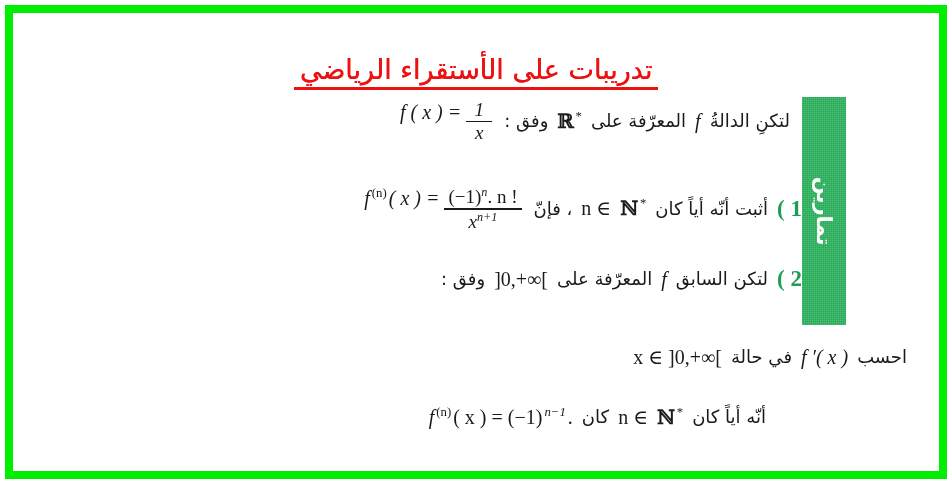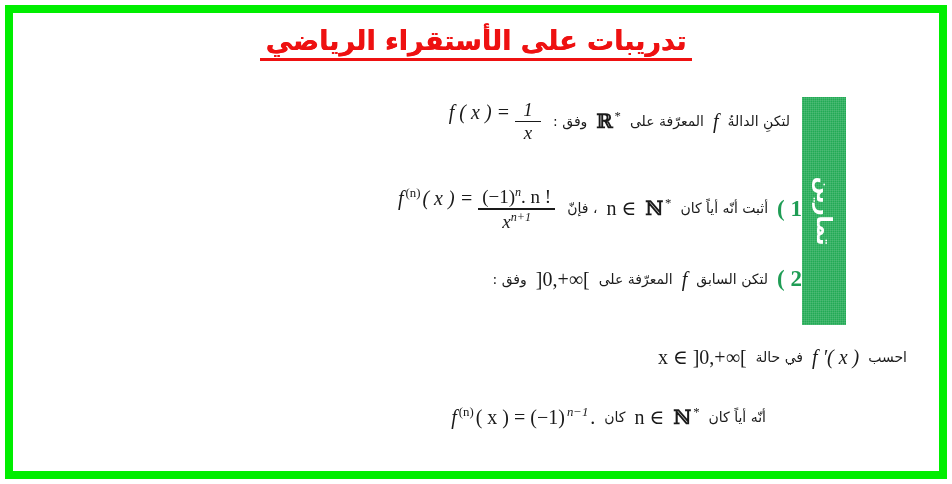--- a/index.html
+++ b/index.html
@@ -33,27 +33,28 @@
     left: 0;
     top: 24px;
     width: 952px;
     text-align: center;
   }
   .title-text {
     display: inline-block;
     color: #ee1111;
     font-family: "DejaVu Sans", sans-serif;
     font-size: 27px;
-    font-weight: bold;
+    font-weight: normal;
     line-height: 34px;
     direction: rtl;
     letter-spacing: 0.5px;
     padding: 0 6px;
     border-bottom: 3px solid #ee1111;
     text-shadow: 0.5px 0 0 #ee1111;
+    margin-top: 29px;
   }
   
   #green-box {
     position: absolute;
     left: 802px;
     top: 97px;
     width: 44px;
     height: 228px;
     background:
       repeating-linear-gradient(0deg, rgba(255,255,255,0.10) 0 1px, rgba(0,0,0,0) 1px 2px),
@@ -81,21 +82,21 @@
     color: #1a1a1a;
     font-family: "Liberation Serif", "DejaVu Serif", serif;
     font-size: 19px;
     line-height: 1.25;
     white-space: nowrap;
     display: flex;
     align-items: center;
     justify-content: flex-start;
     gap: 9px;
   }
-  .ar { font-family: "DejaVu Sans", "Liberation Sans", sans-serif; font-size: 14px; }
+  .ar { font-family: "DejaVu Sans", "Liberation Sans", sans-serif; font-size: 18px; }
   .mth {
     font-family: "Liberation Serif", "DejaVu Serif", serif;
     font-style: italic;
     font-size: 20px;
     direction: ltr;
     display: inline-flex;
     gap: 2px;
   }
   .up { font-style: normal; }
   .num-marker {

